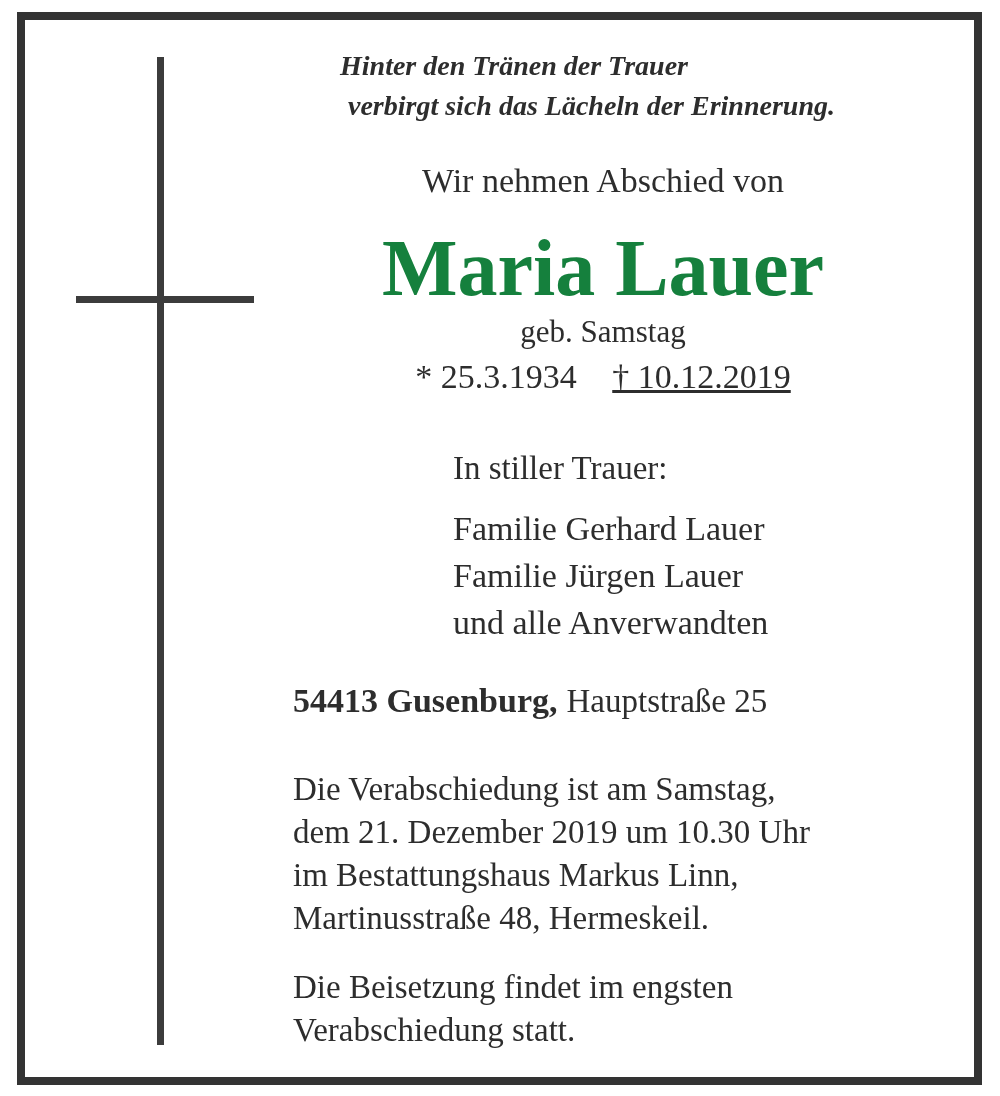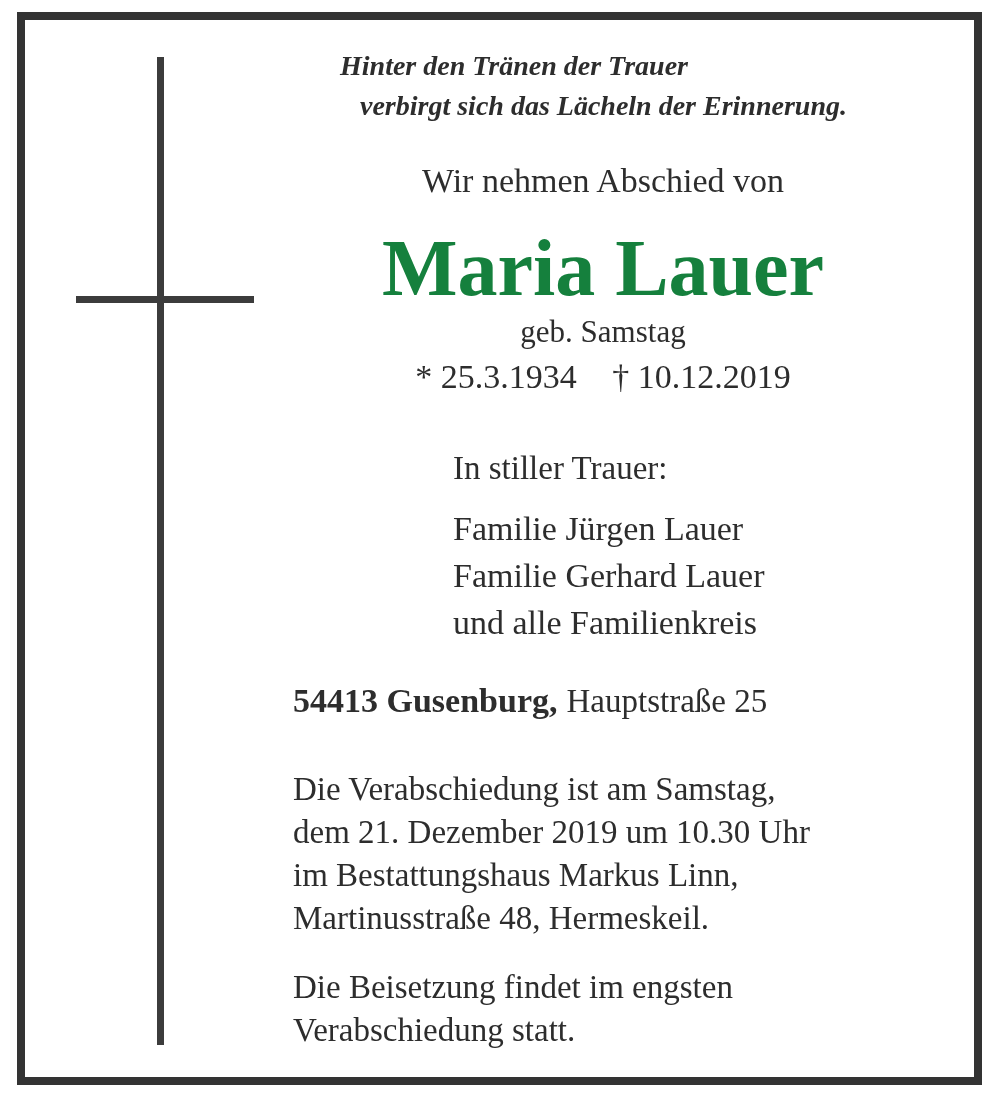--- a/index.html
+++ b/index.html
@@ -46,21 +46,21 @@
     left: 340px;
     top: 46px;
     font-size: 28px;
     font-weight: bold;
     font-style: italic;
     line-height: 40px;
     white-space: nowrap;
   }
   .epitaph .line2 {
     display: block;
-    margin-left: 20px;
+    margin-left: 8px;
   }
   .center-col {
     position: absolute;
     left: 230px;
     top: 0;
     width: 746px;
     text-align: center;
   }
   .intro {
     position: absolute;
@@ -88,20 +88,21 @@
   }
   .dates {
     position: absolute;
     top: 358px;
     width: 100%;
     font-size: 34px;
     white-space: nowrap;
   }
   .death-date {
     margin-left: 27px;
+    text-decoration: underline;
   }
   .mourning-label {
     position: absolute;
     left: 453px;
     top: 450px;
     font-size: 33px;
     white-space: nowrap;
   }
   .mourners {
     position: absolute;
@@ -168,23 +169,23 @@
     <div class="maiden-name">geb. Samstag</div>
     <div class="dates">
       <span class="birth-date">* 25.3.1934</span>
       <span class="death-date">† 10.12.2019</span>
     </div>
   </div>
 
   <div class="mourning-label">In stiller Trauer:</div>
 
   <div class="mourners">
+    <span>Familie Gerhard Lauer</span>
     <span>Familie Jürgen Lauer</span>
-    <span>Familie Gerhard Lauer</span>
-    <span>und alle Familienkreis</span>
+    <span>und alle Anverwandten</span>
   </div>
 
   <div class="address">
     <span class="addr-emph">54413 Gusenburg,</span><span class="addr-rest">Hauptstraße 25</span>
   </div>
 
   <div class="farewell">
     <span>Die Verabschiedung ist am Samstag,</span>
     <span>dem 21. Dezember 2019 um 10.30 Uhr</span>
     <span>im Bestattungshaus Markus Linn,</span>

